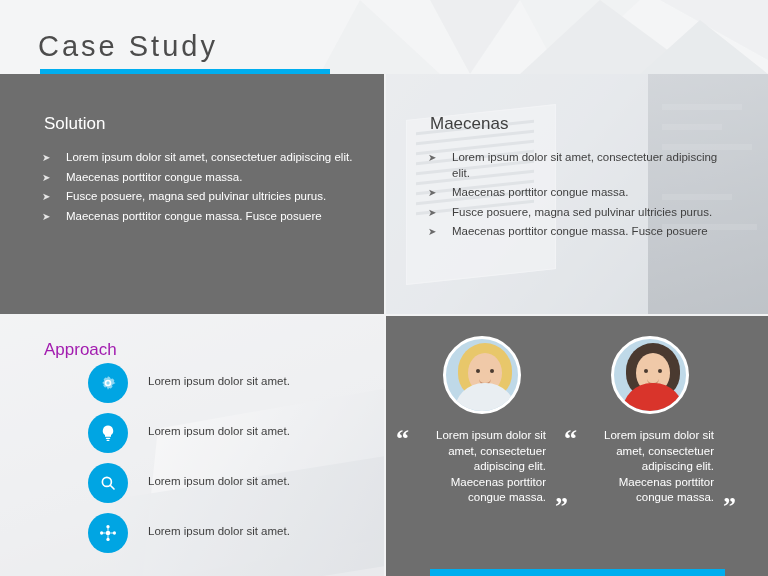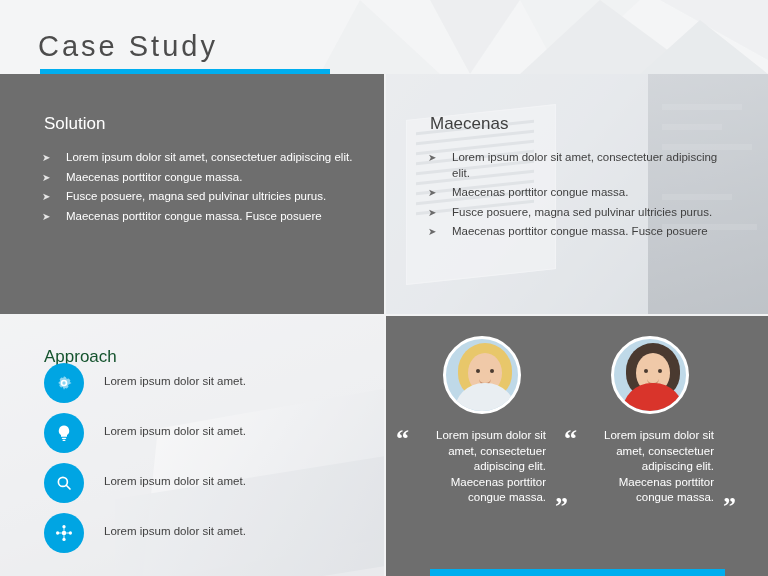--- a/index.html
+++ b/index.html
@@ -70,21 +70,21 @@
     background: #6e6e6e;
   }
 
   .quad-title {
     position: absolute;
     font-size: 17px;
     font-weight: normal;
   }
   .q-problem .quad-title { left: 44px; top: 40px; color: #ffffff; }
   .q-solution .quad-title { left: 44px; top: 40px; color: #3f3f3f; }
-  .q-approach .quad-title { left: 44px; top: 31px; color: #14532d; }
+  .q-approach .quad-title { left: 44px; top: 24px; color: #a21caf; }
 
   .bullets {
     position: absolute;
     left: 38px;
     top: 76px;
     width: 318px;
     list-style: none;
   }
   .q-solution .bullets { width: 310px; }
   .bullets li {
@@ -170,20 +170,21 @@
 
   .approach-list {
     position: absolute;
     left: 0; top: 44px;
     width: 384px;
   }
   .approach-row {
     position: relative;
     height: 50px;
     margin-bottom: 0;
+    margin-left: 44px;
   }
   .approach-icon {
     position: absolute;
     left: 44px; top: 3px;
     width: 40px; height: 40px;
     border-radius: 50%;
     background: #00a5e3;
     color: #ffffff;
     display: flex;
     align-items: center;

